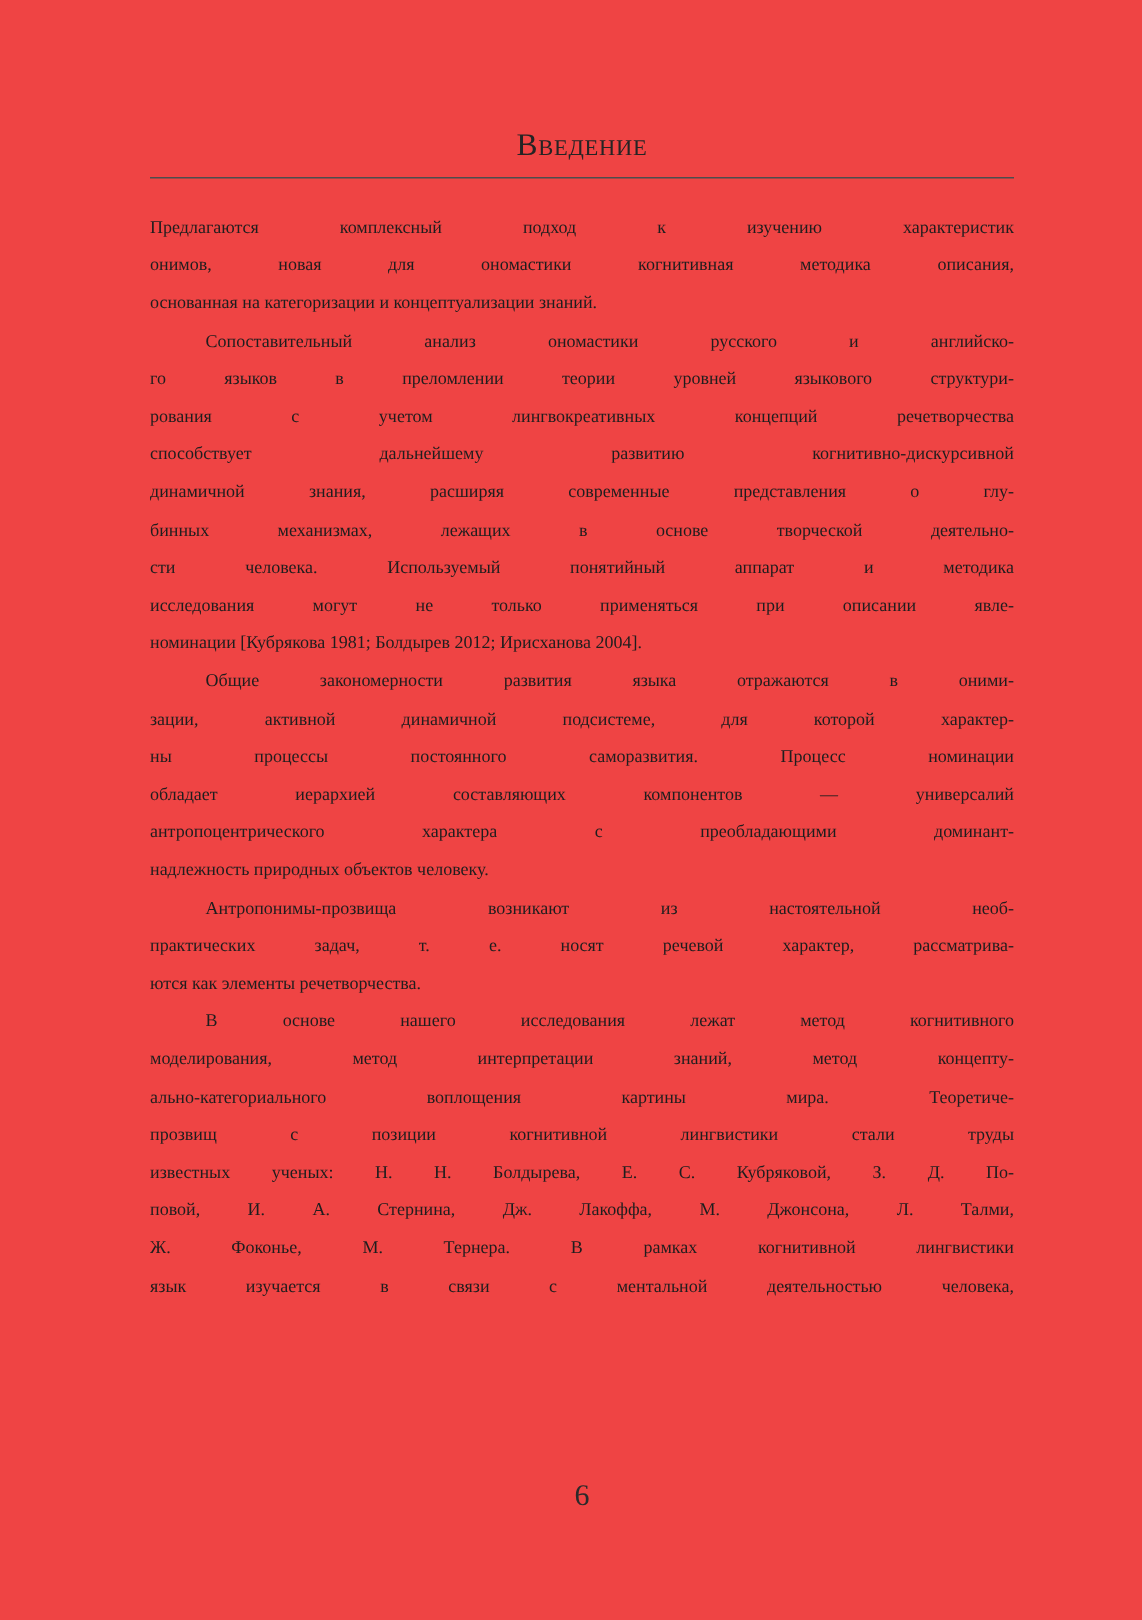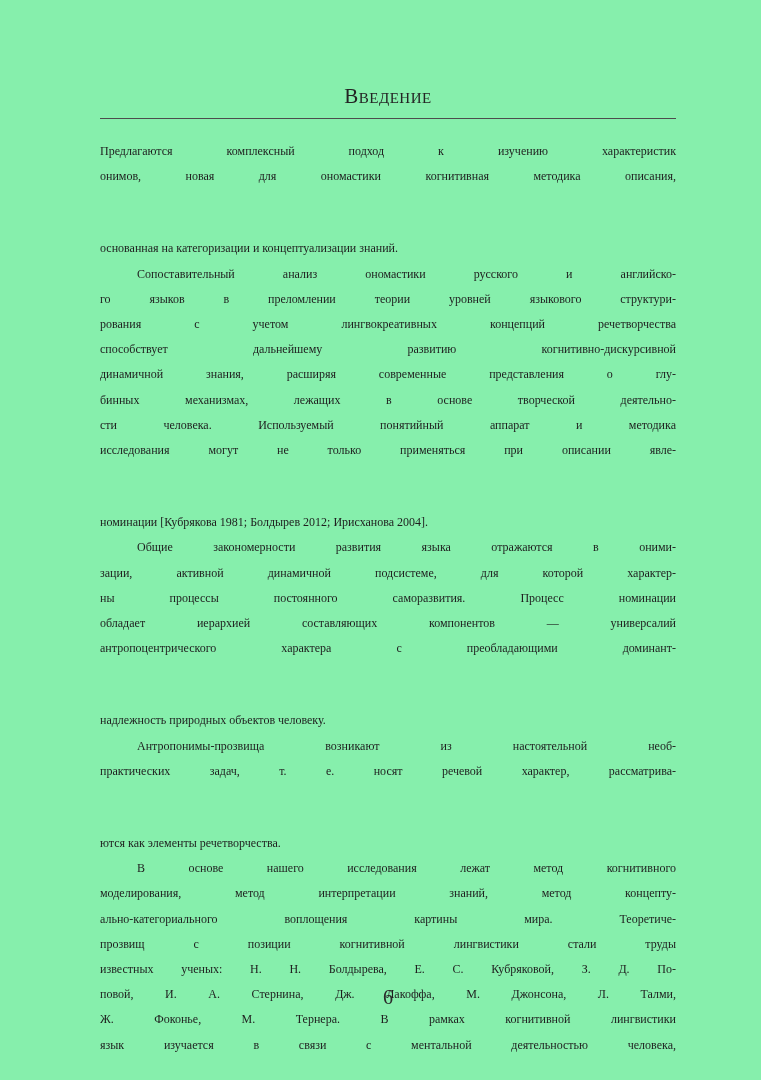--- a/index.html
+++ b/index.html
@@ -4,21 +4,21 @@
 <style>
   html, body {
     margin: 0;
     padding: 0;
     background: #ffffff;
   }
   .page {
     position: relative;
     width: 761px;
     height: 1080px;
-    background: #86efac;
+    background: #ef4444;
     font-family: "Liberation Serif", "DejaVu Serif", serif;
     color: #1e1e1e;
     overflow: hidden;
   }
   .content {
     position: absolute;
     left: 100px;
     top: 0;
     width: 576px;
   }
@@ -57,21 +57,20 @@
     text-align: justify;
     text-align-last: justify;
     white-space: normal;
   }
   .line.indent {
     text-indent: 37px;
   }
   .line.para-end {
     text-align: right;
     text-align-last: left;
-    margin-top: 47px;
   }
   .page-number {
     position: absolute;
     top: 986px;
     left: 0;
     width: 100%;
     text-align: center;
     font-size: 20px;
     color: #2a2a2a;
   }

